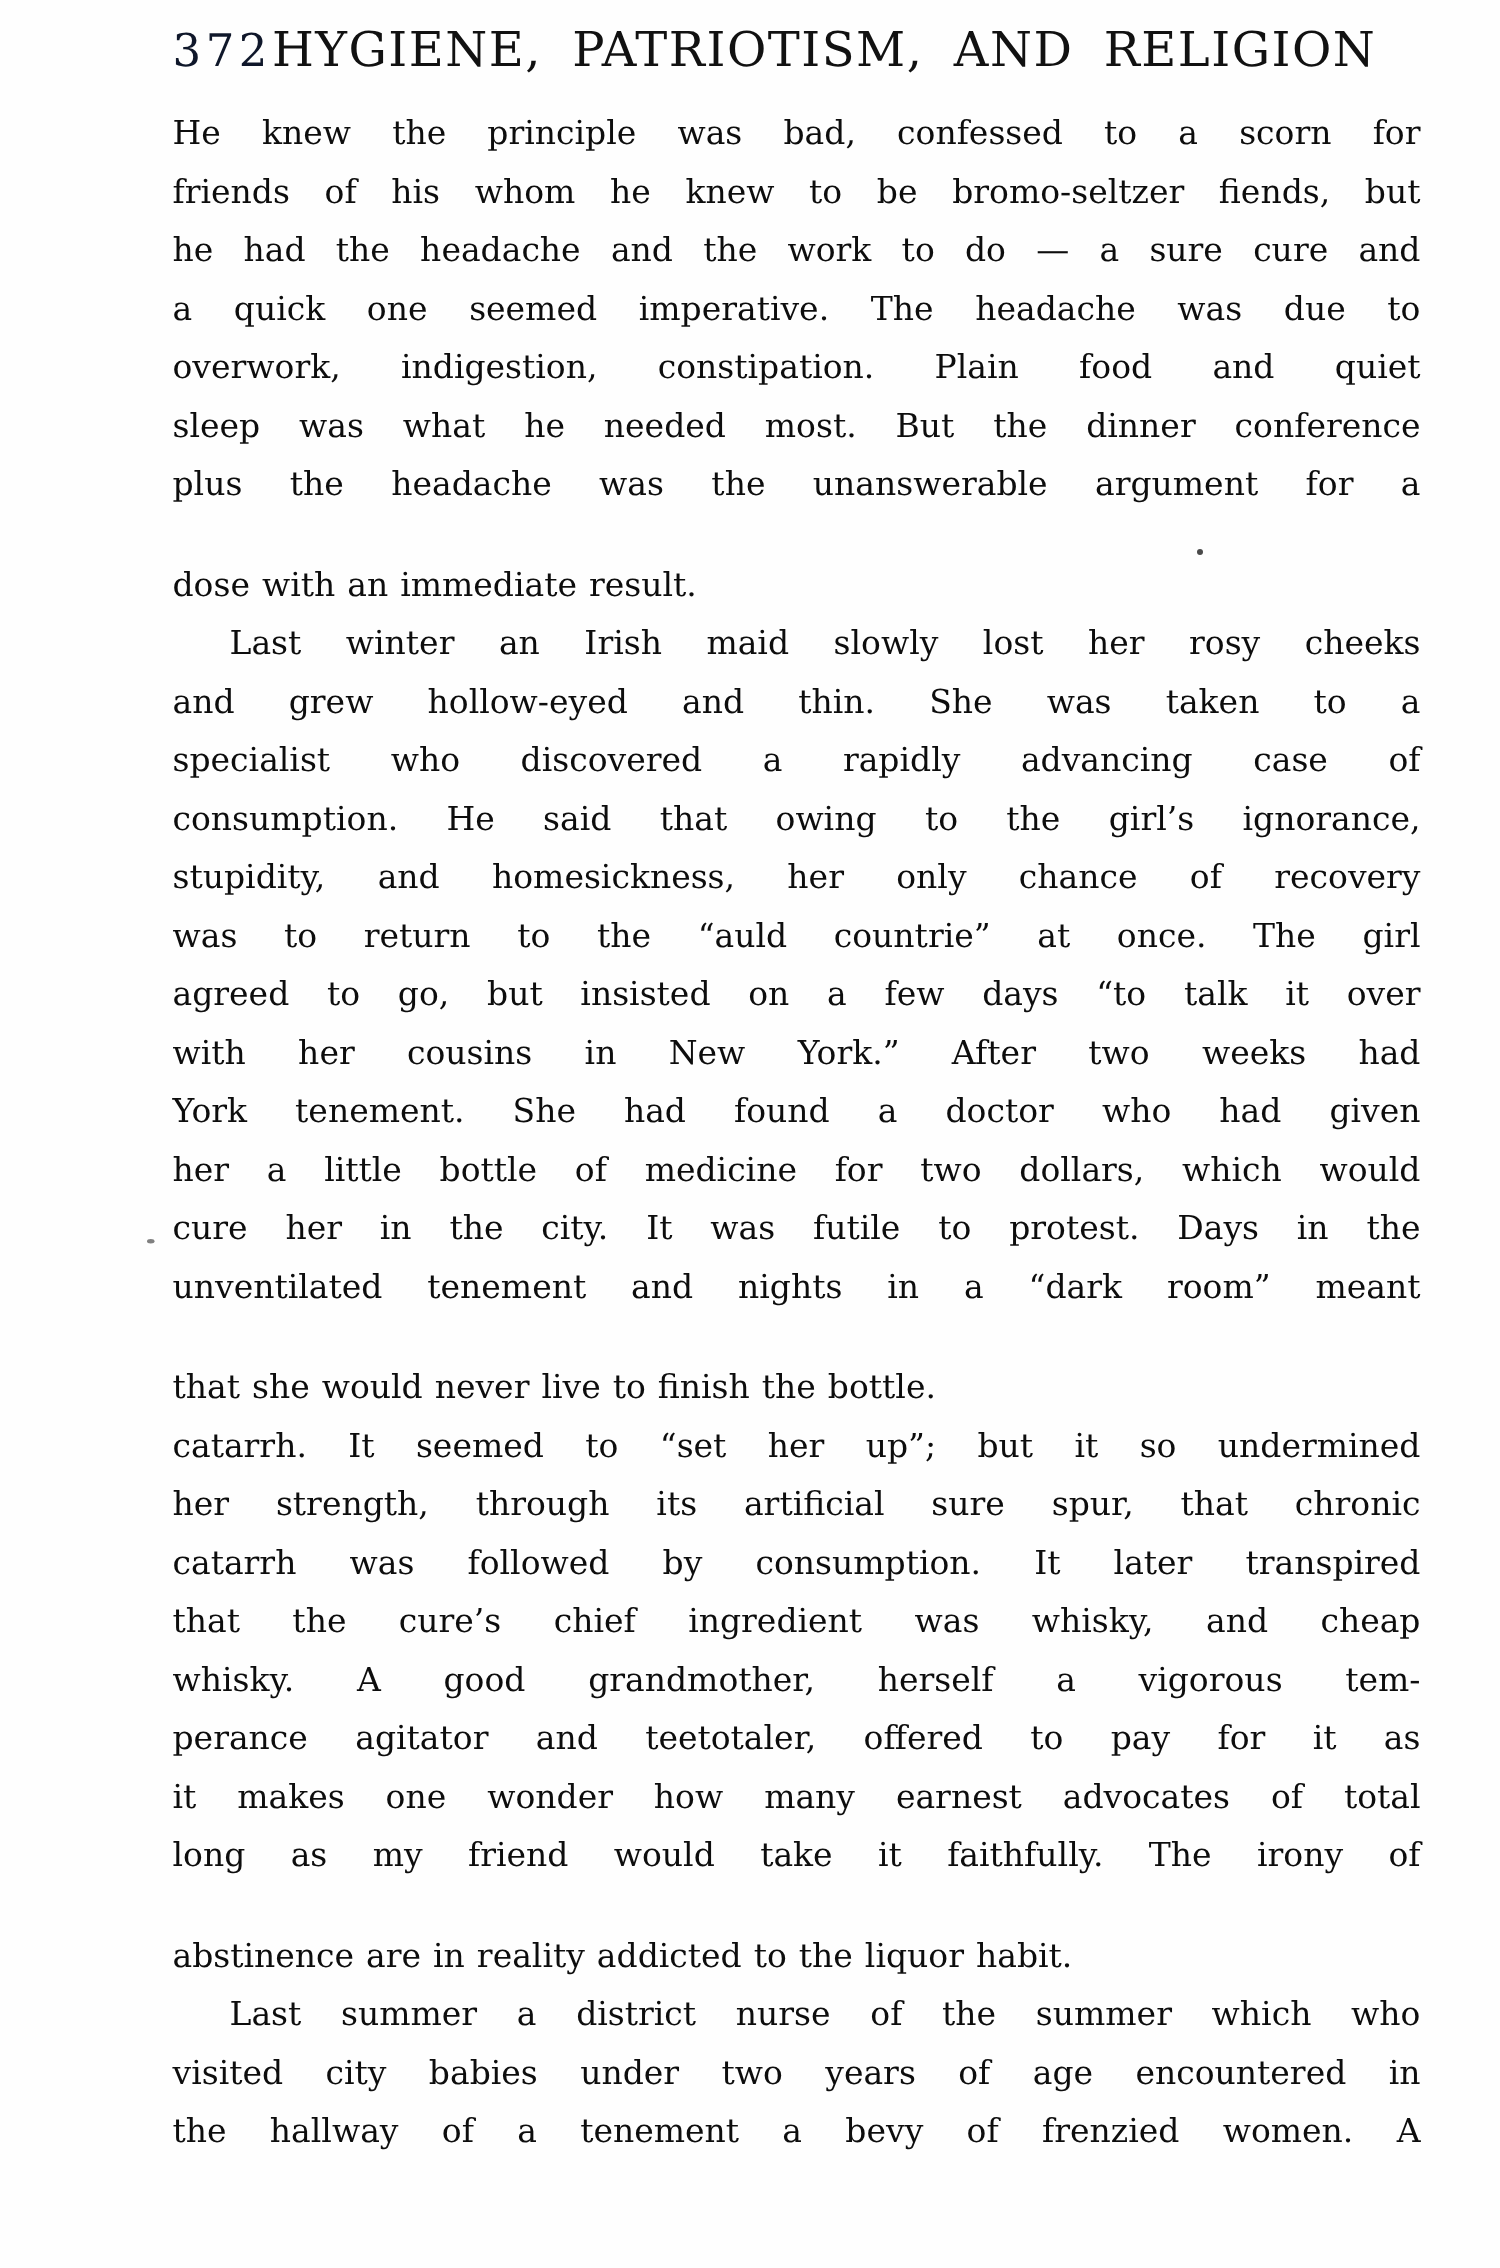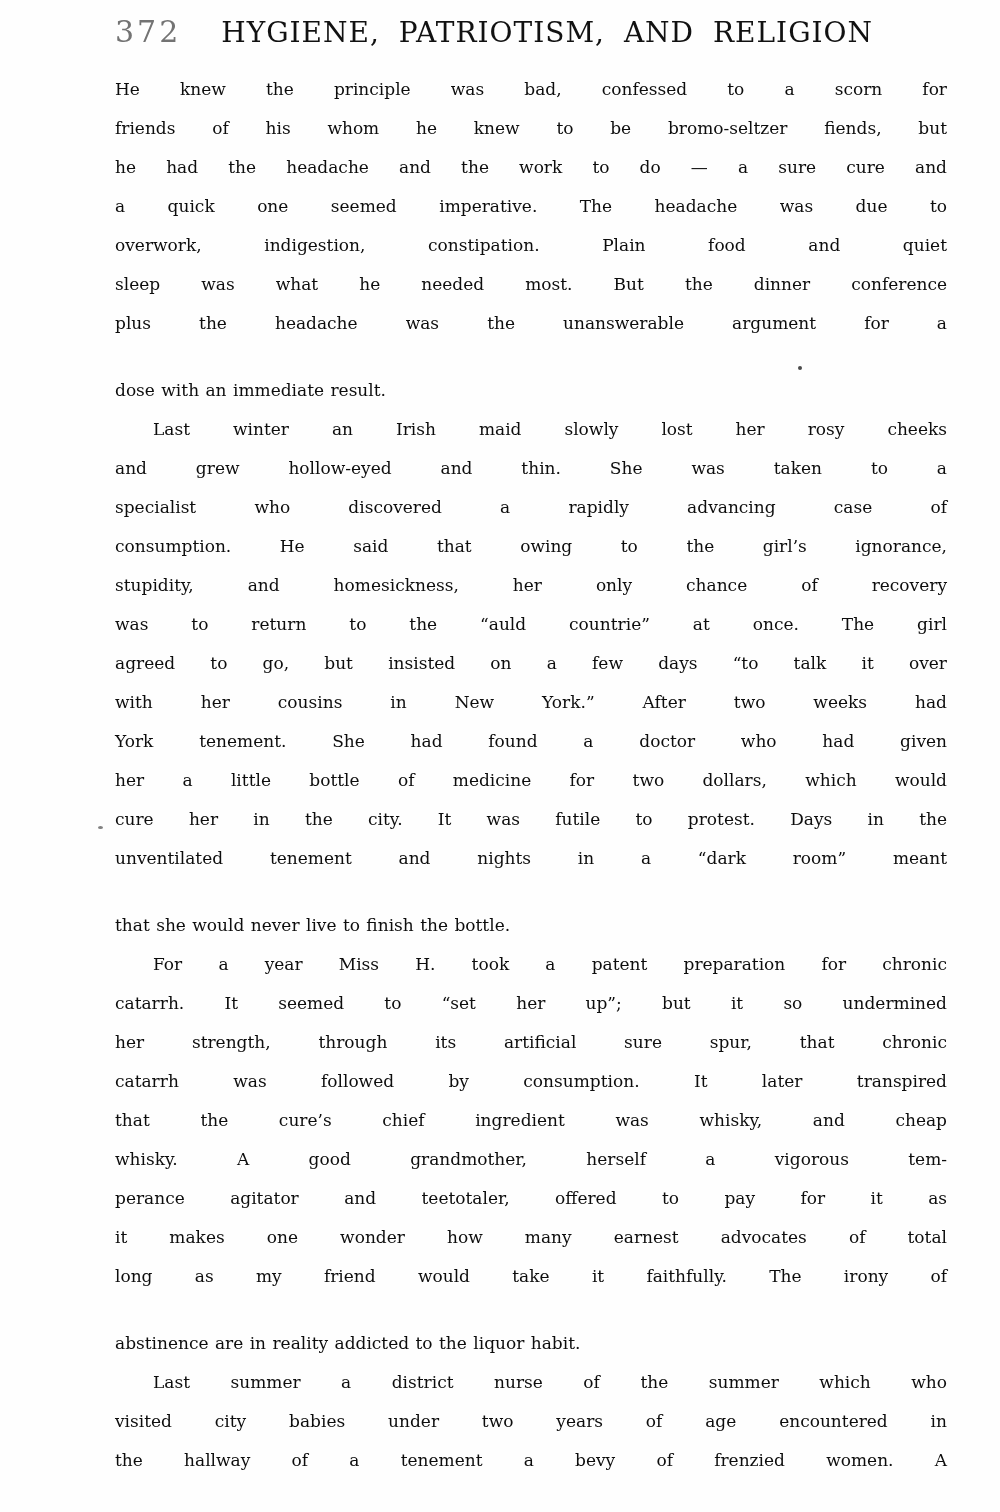--- a/index.html
+++ b/index.html
@@ -22,39 +22,38 @@
     top: 14px;
     left: 115px;
     right: 55px;
     display: flex;
     align-items: baseline;
     white-space: nowrap;
   }
   .page-number {
     font-size: 30px;
     letter-spacing: 3px;
-    color: #737373;
+    color: #0f172a;
   }
   .head-title {
-    margin-left: 40px;
-    font-size: 28px;
+    font-size: 32px;
     letter-spacing: 1px;
     word-spacing: 9px;
     color: #111;
   }
   
   .text-block {
     position: absolute;
     top: 70px;
     left: 115px;
     width: 832px;
   }
   .paragraph { margin: 0; padding: 0; }
   .line {
-    font-size: 17px;
+    font-size: 22px;
     line-height: 39px;
     height: 39px;
     text-align: justify;
     text-align-last: justify;
     word-spacing: 1px;
     white-space: normal;
     overflow: visible;
   }
   .line.indent { text-indent: 38px; }
   .line.endline {
@@ -101,21 +100,20 @@
         <div class="line">was to return to the “auld countrie” at once.  The girl</div>
         <div class="line">agreed to go, but insisted on a few days “to talk it over</div>
         <div class="line">with her cousins in New York.”  After two weeks had</div>
         <div class="line">York tenement.  She had found a doctor who had given</div>
         <div class="line">her a little bottle of medicine for two dollars, which would</div>
         <div class="line">cure her in the city.  It was futile to protest.  Days in the</div>
         <div class="line">unventilated tenement and nights in a “dark room” meant</div>
         <div class="line endline">that she would never live to finish the bottle.</div>
       </div>
       <div class="paragraph">
-        <div class="line indent">For a year Miss H. took a patent preparation for chronic</div>
         <div class="line">catarrh.  It seemed to “set her up”; but it so undermined</div>
         <div class="line">her strength, through its artificial sure spur, that chronic</div>
         <div class="line">catarrh was followed by consumption.  It later transpired</div>
         <div class="line">that the cure’s chief ingredient was whisky, and cheap</div>
         <div class="line">whisky.  A good grandmother, herself a vigorous tem-</div>
         <div class="line">perance agitator and teetotaler, offered to pay for it as</div>
         <div class="line">it makes one wonder how many earnest advocates of total</div>
         <div class="line">long as my friend would take it faithfully.  The irony of</div>
         <div class="line endline">abstinence are in reality addicted to the liquor habit.</div>
       </div>

